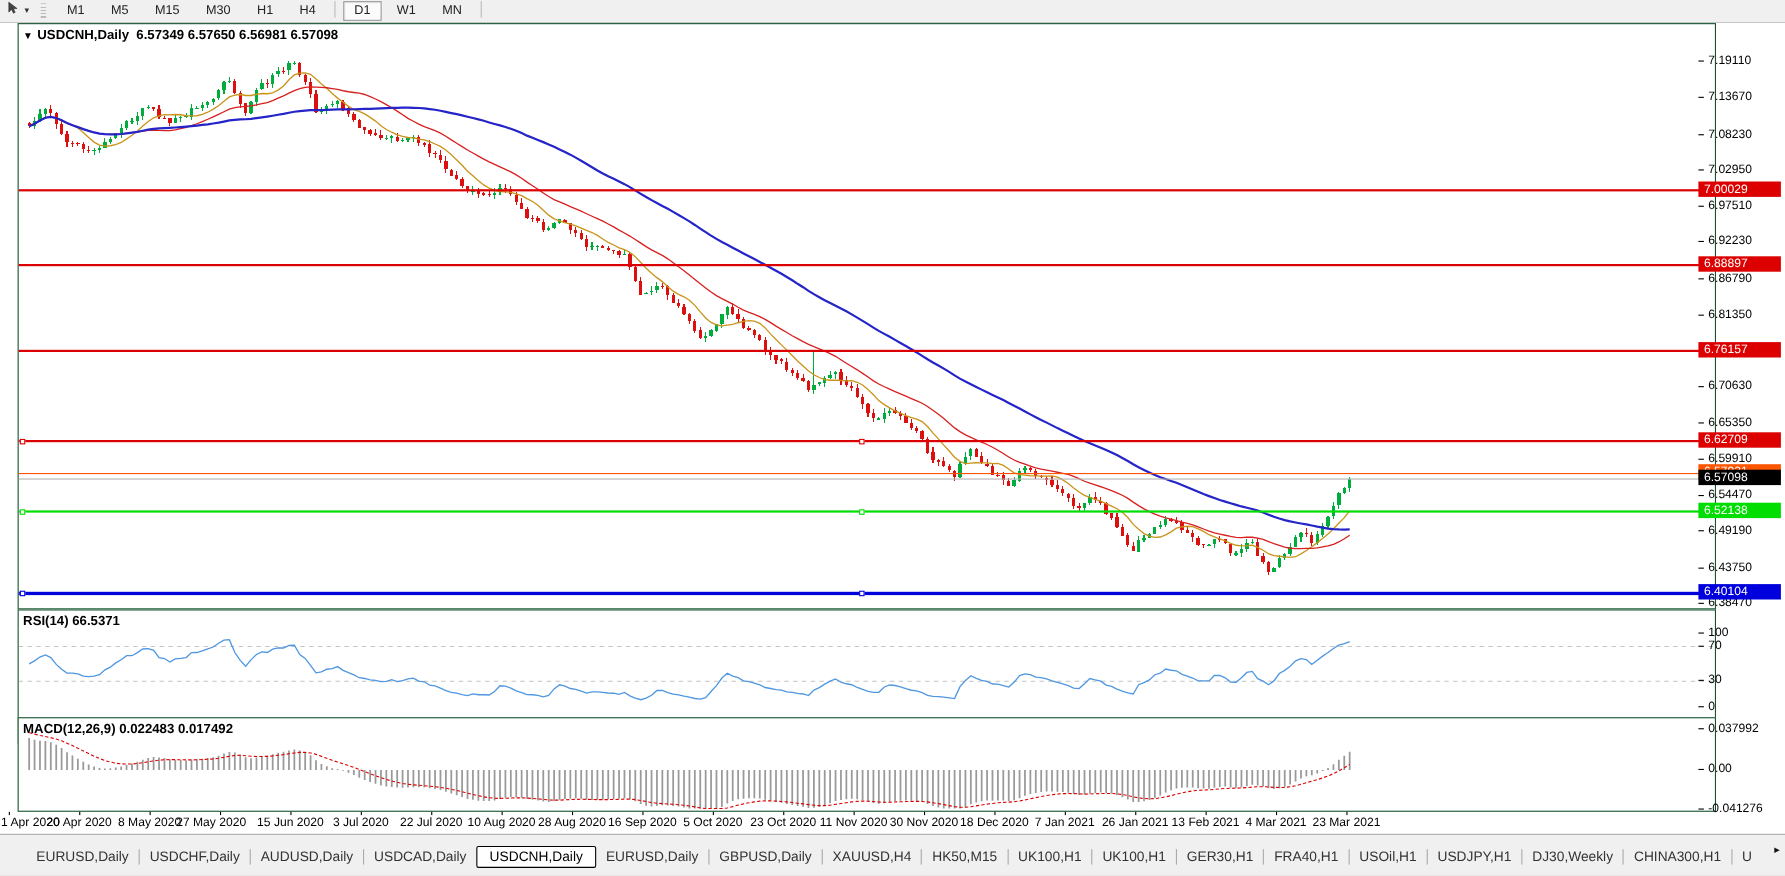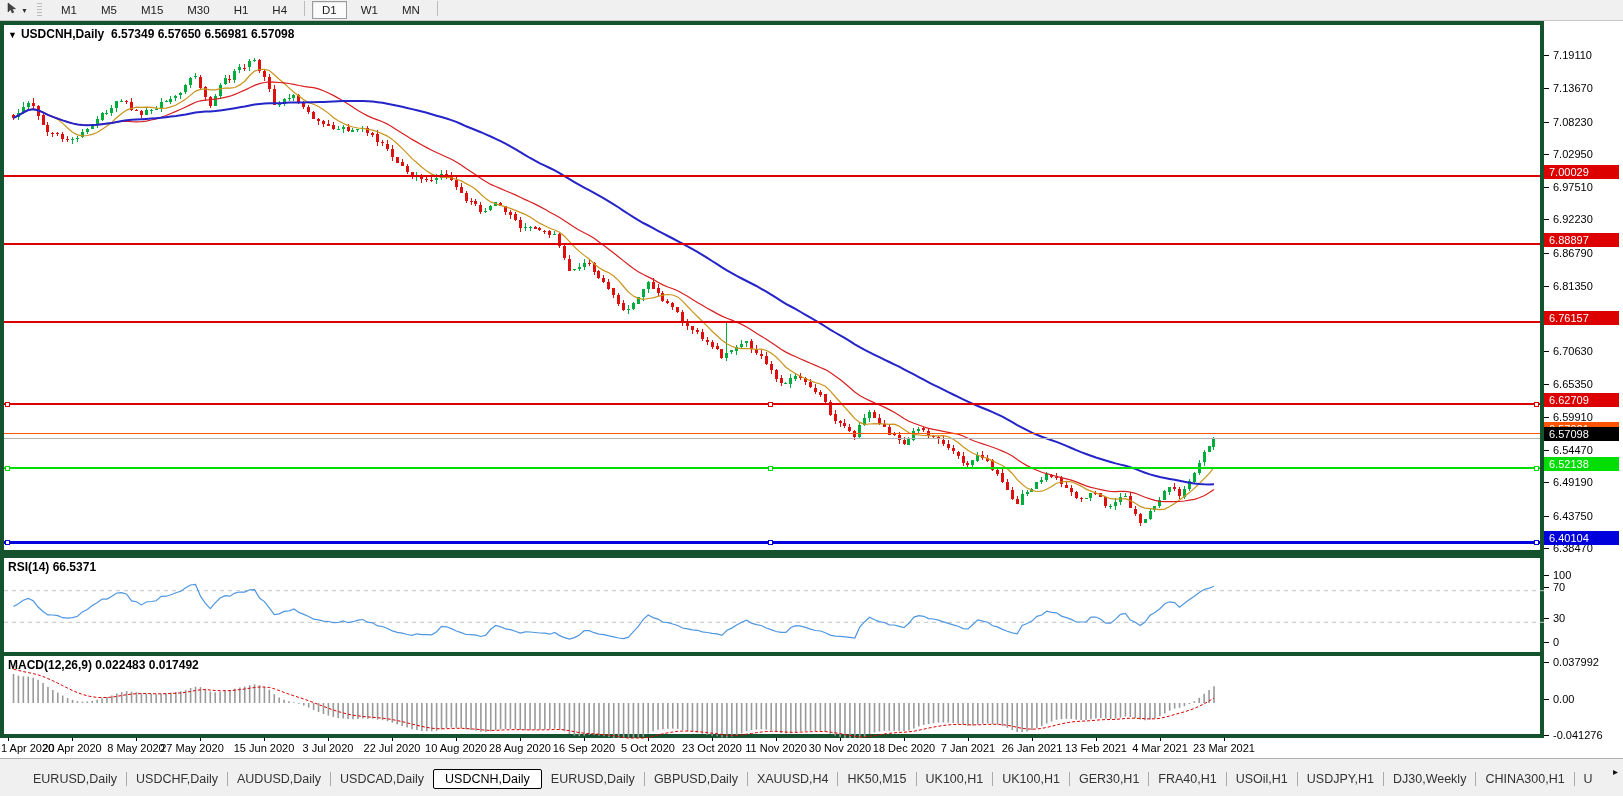--- a/index.html
+++ b/index.html
@@ -10,21 +10,21 @@
            border-bottom:1px solid #c6c6c6;display:flex;align-items:center;box-sizing:border-box;}
   .tool-btn{display:flex;align-items:center;padding:1px 3px;margin-left:3px;cursor:default;}
   .tool-btn .caret{font-size:7px;color:#333;margin-left:3px;}
   .grip{width:5px;height:15px;margin:0 7px 0 6px;
         background:repeating-linear-gradient(to bottom,#bbb 0,#bbb 1px,transparent 1px,transparent 3px);}
   .tfbtn{font-size:11.5px;color:#222;padding:2px 9px;margin:0 2px;border:1px solid transparent;cursor:default;}
   .tfbtn.active{background:#fbfbfb;border:1px solid #9a9a9a;box-shadow:inset 1px 1px 0 #e8e8e8;}
   .vsep{width:1px;height:15px;background:#bbb;margin:0 5px;}
   
   .chartarea{position:absolute;left:0;top:21px;width:1623px;height:737px;background:#fff;}
-  .panel{position:absolute;left:0;width:1544px;background:#fff;border:4px solid #14532d;box-sizing:border-box;}
+  .panel{position:absolute;left:16px;width:1544px;background:#fff;border:1px solid #14532d;box-sizing:border-box;}
   #mainPlot{top:0;height:533px;}
   #rsiPlot{top:533px;height:122px;}
   #macdPlot{top:631px;height:86px;}
   .panel svg{position:absolute;left:0;top:0;}
   .hlayer{position:absolute;left:0;top:0;right:0;bottom:0;}
   .hline{position:absolute;left:0;right:0;}
   .sq{position:absolute;width:5px;height:5px;background:#fff;box-sizing:border-box;}
   .panel-label{position:absolute;left:4px;top:2px;font-size:12px;font-weight:bold;color:#000;z-index:5;white-space:nowrap;}
   .panel-label .t-marker{font-size:9px;margin-right:4px;}
   

